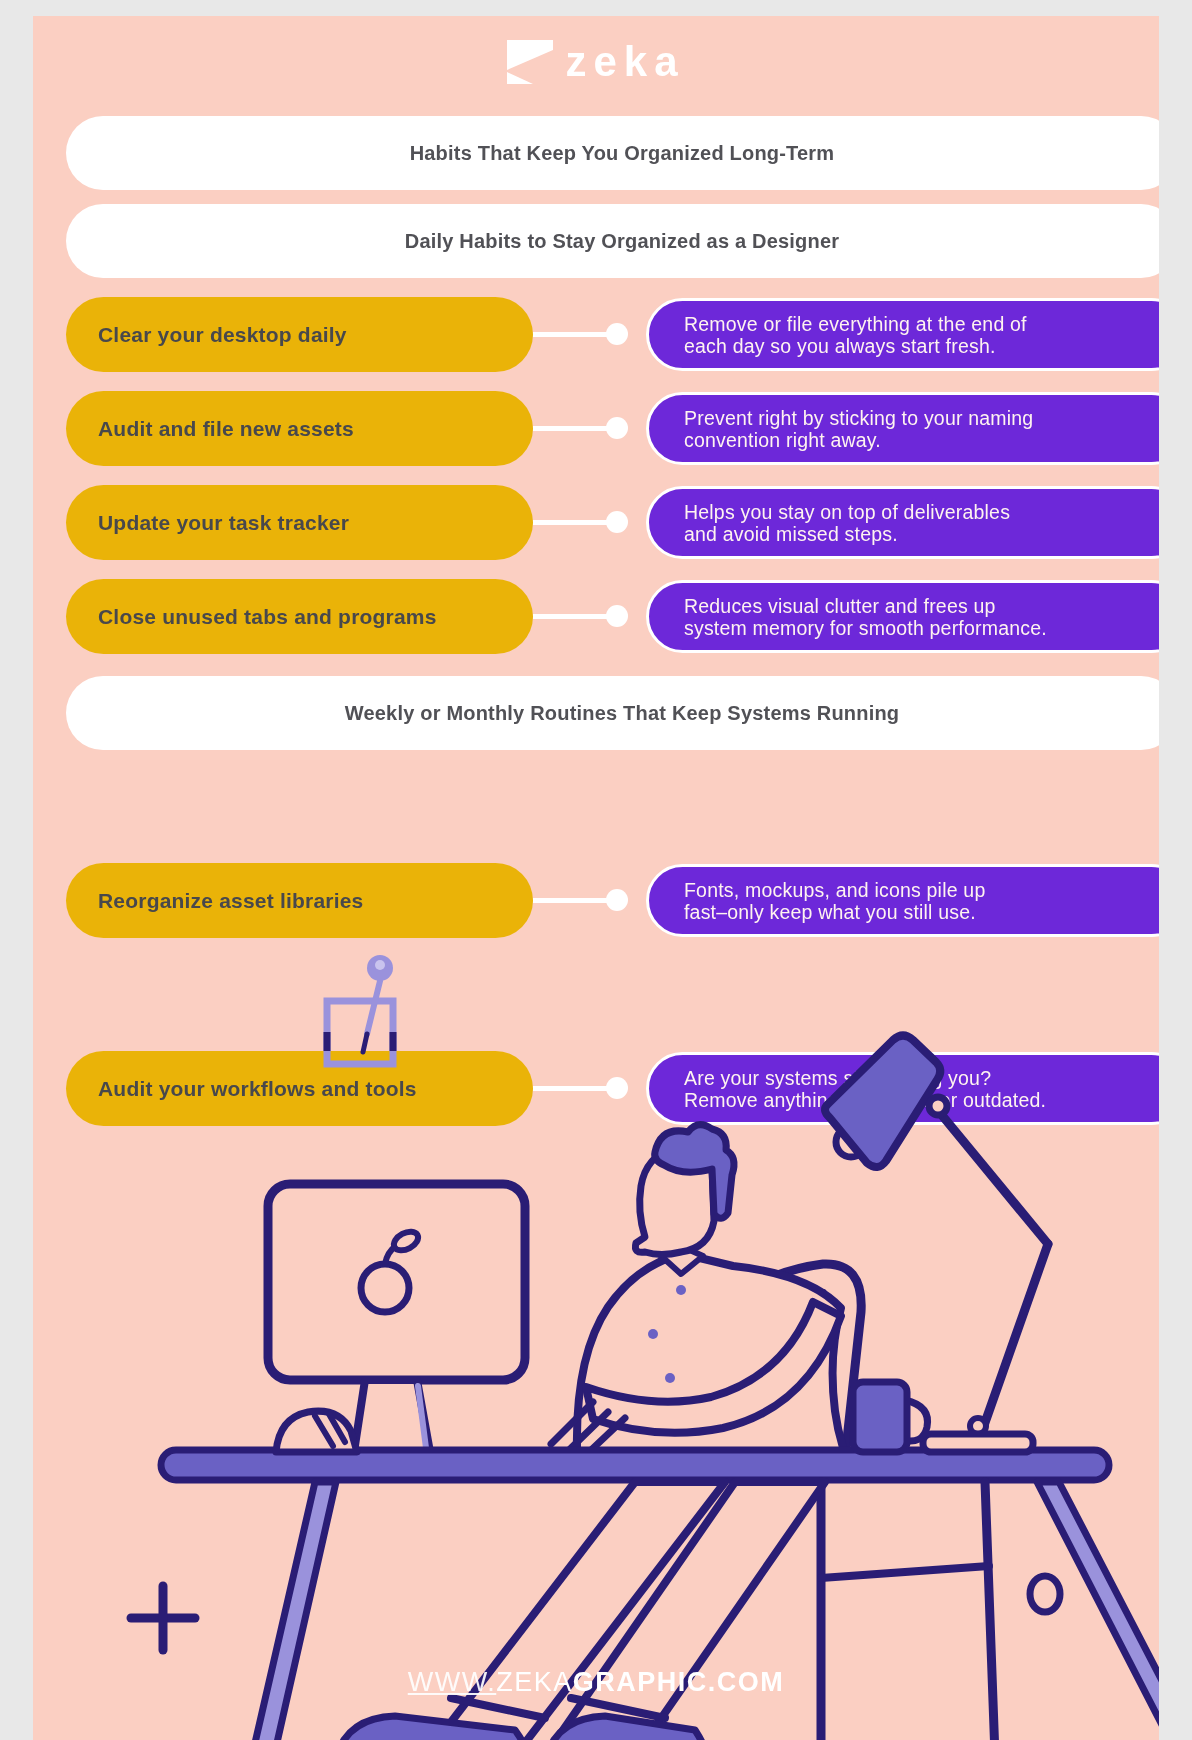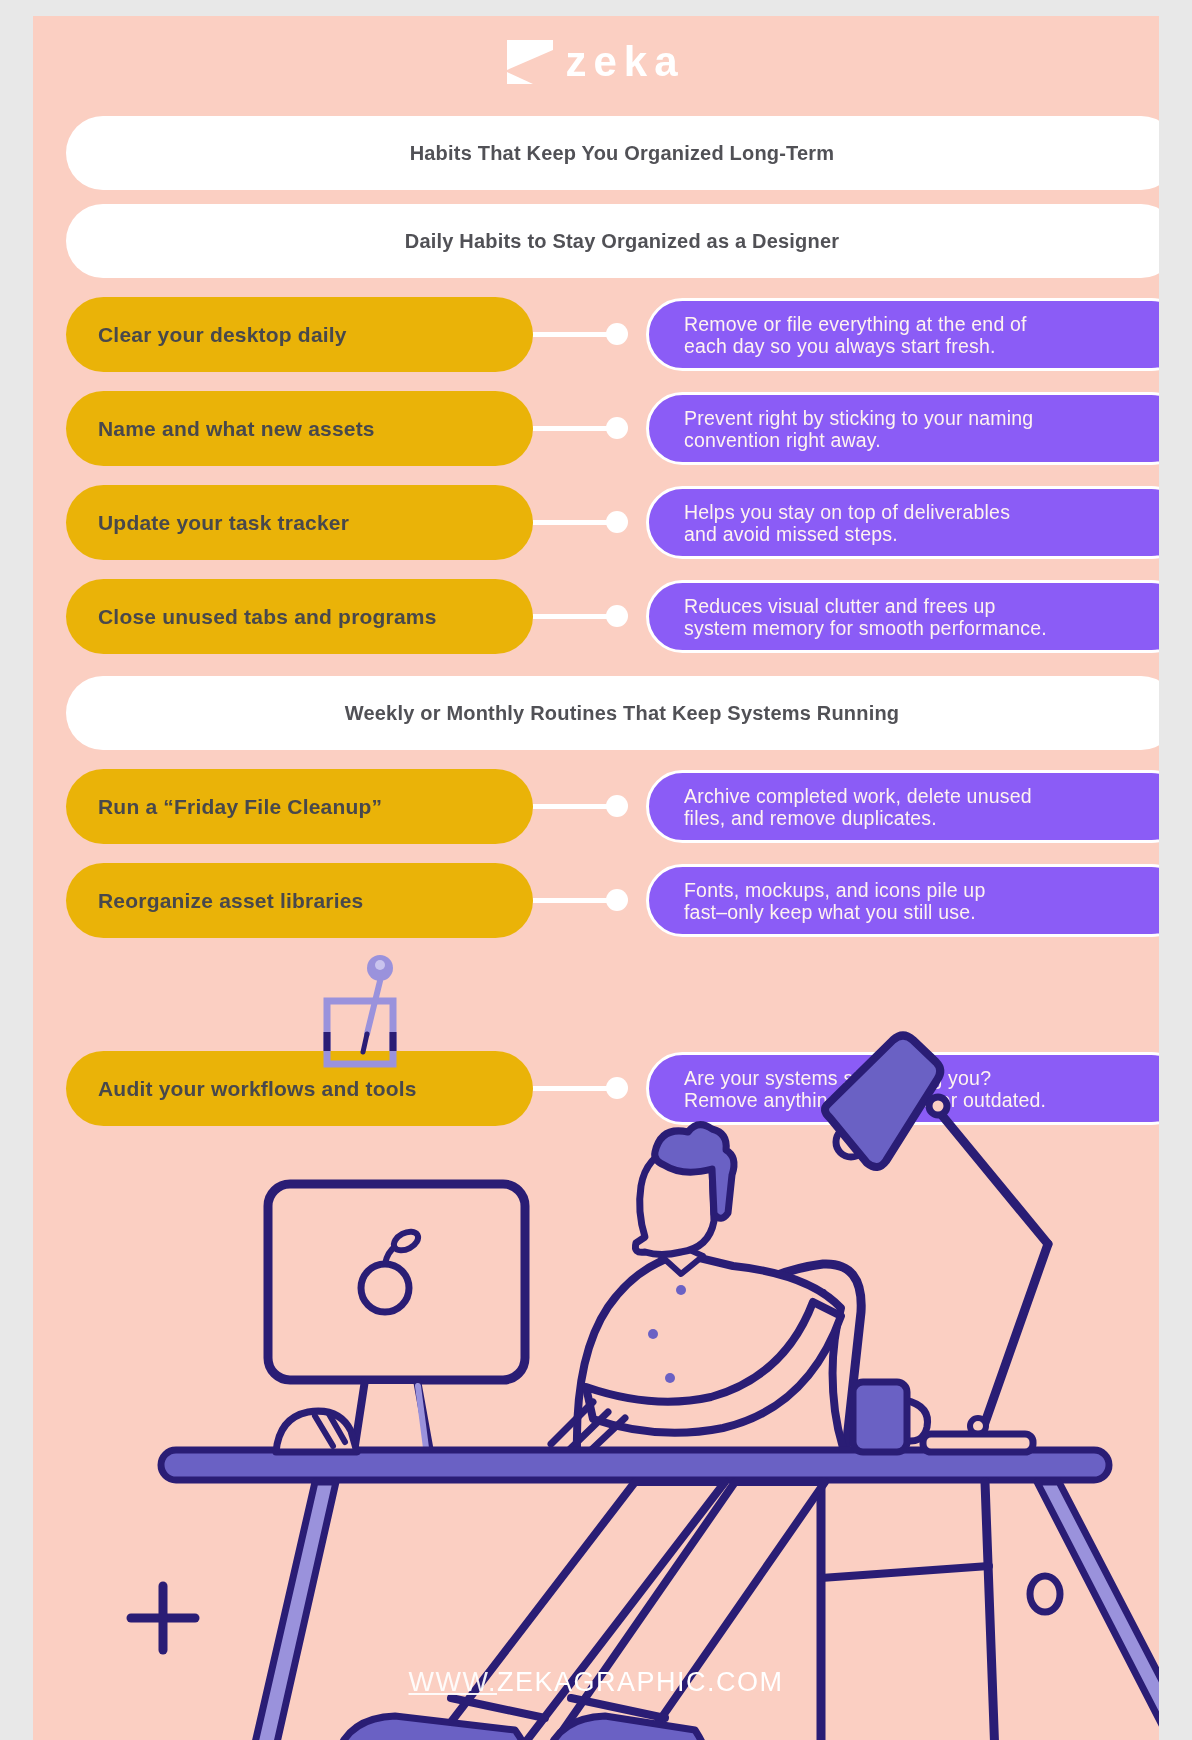--- a/index.html
+++ b/index.html
@@ -20,34 +20,34 @@
   
   .row{position:absolute;left:0;width:100%;height:75px;}
   .pill-left{
     position:absolute;left:33px;top:0;width:467px;height:75px;background:#eab308;border-radius:38px;
     display:flex;align-items:center;
     color:#48484C;font-size:21px;font-weight:700;letter-spacing:.2px;padding-left:32px;box-sizing:border-box;
   }
   .connector{position:absolute;left:500px;top:35px;width:84px;height:5px;background:#ffffff;}
   .dot{position:absolute;left:573px;top:26px;width:22px;height:22px;border-radius:50%;background:#ffffff;}
   .pill-right{
-    position:absolute;left:613px;top:1px;width:542px;height:73px;background:#8b5cf6;
+    position:absolute;left:613px;top:1px;width:542px;height:73px;background:#6d28d9;
     border:3px solid #ffffff;border-radius:38px;box-sizing:border-box;
     display:flex;align-items:center;
     color:#FFF3F0;font-size:19.5px;font-weight:500;line-height:22px;letter-spacing:.2px;
     padding-left:35px;padding-right:20px;white-space:pre-line;
   }
   
   .footer{
     position:absolute;top:1650px;left:0;width:100%;text-align:center;z-index:6;
     color:#ffffff;font-size:27px;letter-spacing:1.5px;line-height:1.2;
   }
   .footer .w1{font-weight:300;opacity:.92;text-decoration:underline;}
   .footer .w2{font-weight:400;}
-  .footer .w3{font-weight:400;}
+  .footer .w3{font-weight:700;}
   
   .pin-svg{position:absolute;left:275px;top:930px;z-index:3;}
   .illus-svg{position:absolute;left:0;top:940px;z-index:4;}
 </style>
 </head>
 <body>
 
 <div class="poster">
 
   <div class="logo">
@@ -63,48 +63,41 @@
   <div class="header-pill" style="top:660px">Weekly or Monthly Routines That Keep Systems Running</div>
 
   <div class="row" style="top:281px">
     <div class="pill-left">Clear your desktop daily</div>
     <div class="connector"></div>
     <div class="dot"></div>
     <div class="pill-right"> Remove or file everything at the end of
 each day so you always start fresh.</div>
   </div>
   <div class="row" style="top:375px">
-    <div class="pill-left">Name and what new assets</div>
+    <div class="pill-left">Audit and file new assets</div>
     <div class="connector"></div>
     <div class="dot"></div>
     <div class="pill-right"> Prevent right by sticking to your naming
 convention right away.</div>
   </div>
   <div class="row" style="top:563px">
     <div class="pill-left">Close unused tabs and programs</div>
     <div class="connector"></div>
     <div class="dot"></div>
     <div class="pill-right">Reduces visual clutter and frees up
 system memory for smooth performance.</div>
   </div>
   <div class="row" style="top:469px">
     <div class="pill-left">Update your task tracker</div>
     <div class="connector"></div>
     <div class="dot"></div>
     <div class="pill-right">Helps you stay on top of deliverables
 and avoid missed steps.</div>
   </div>
 
-  <div class="row" style="top:753px">
-    <div class="pill-left">Run a “Friday File Cleanup”</div>
-    <div class="connector"></div>
-    <div class="dot"></div>
-    <div class="pill-right">Archive completed work, delete unused
-files, and remove duplicates.</div>
-  </div>
   <div class="row" style="top:847px">
     <div class="pill-left">Reorganize asset libraries</div>
     <div class="connector"></div>
     <div class="dot"></div>
     <div class="pill-right">Fonts, mockups, and icons pile up
 fast–only keep what you still use.</div>
   </div>
   <div class="row" style="top:1035px">
     <div class="pill-left">Audit your workflows and tools</div>
     <div class="connector"></div>

